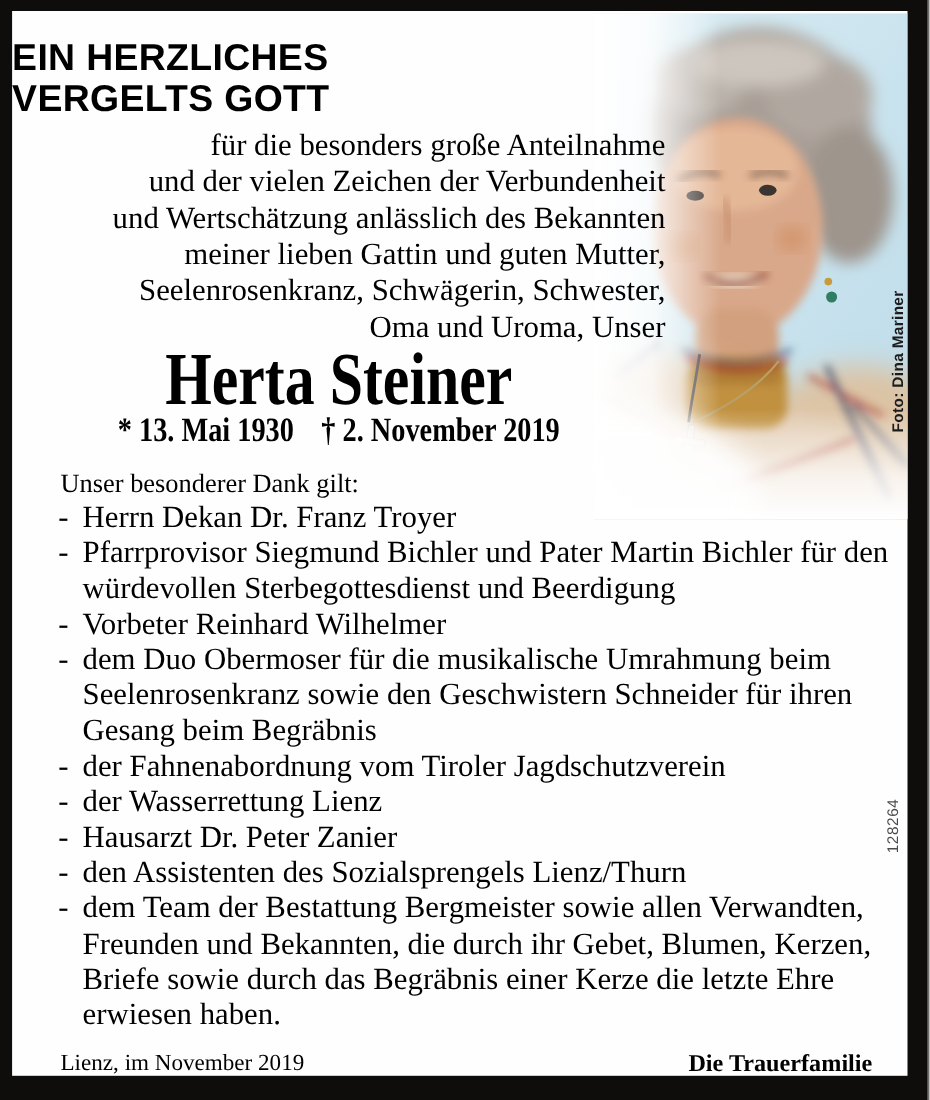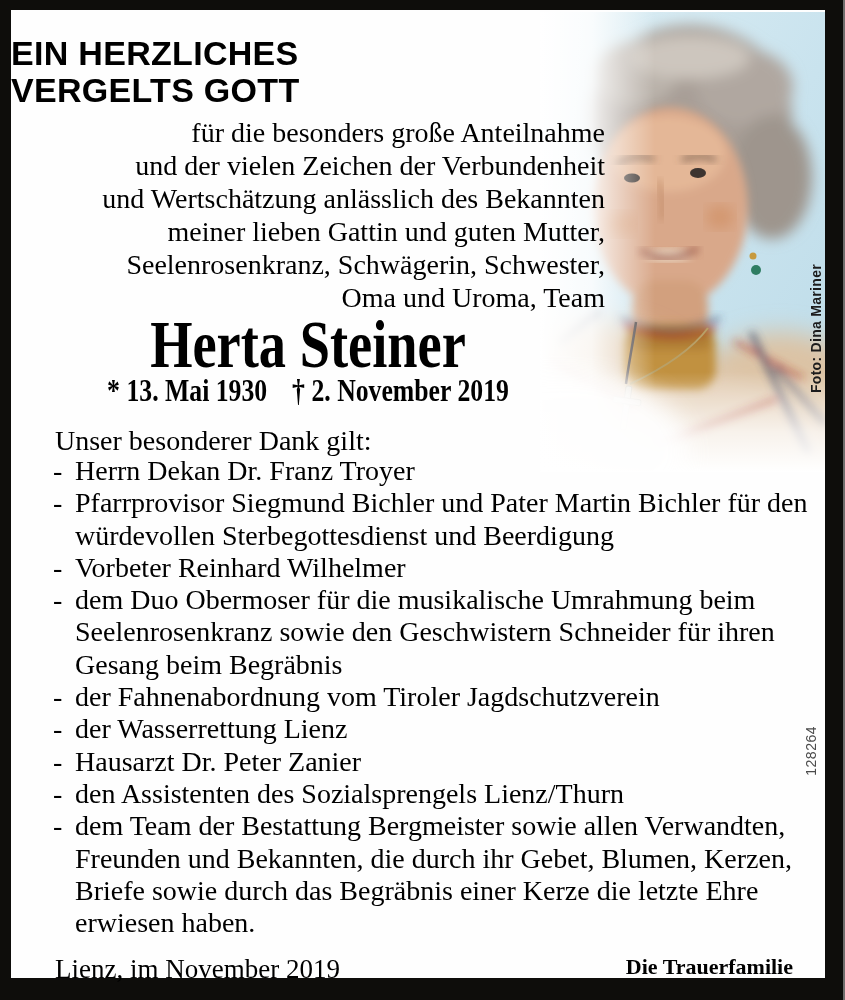--- a/index.html
+++ b/index.html
@@ -43,28 +43,28 @@
     position:absolute; top:300px; left:0; width:594px; z-index:1;
     text-align:center; font-weight:bold; font-size:68px; line-height:68px;
     white-space:nowrap; transform:scaleX(.8); transform-origin:50% 50%;
   }
   .dates {
     position:absolute; top:365px; left:0; width:594px; z-index:1;
     text-align:center; font-weight:bold; font-size:31px; line-height:31px;
     white-space:nowrap; transform:scaleX(.83); transform-origin:50% 50%;
   }
   .dates .birth { margin-right:30px; }
-  .thanks-title { position:absolute; top:414px; left:44px; font-size:28px; line-height:33px; z-index:1; }
+  .thanks-title { position:absolute; top:414px; left:44px; font-size:24px; line-height:33px; z-index:1; }
   .thanks {
     position:absolute; top:445px; left:41px; width:765px; z-index:1;
     font-size:28px; line-height:32.3px; list-style:none;
   }
   .thanks li { position:relative; padding-left:23px; }
   .thanks .bullet { position:absolute; left:1px; top:0; }
-  .footer-left  { position:absolute; left:44px;  top:944px; font-size:27px; z-index:1; }
+  .footer-left  { position:absolute; left:44px;  top:944px; font-size:21px; z-index:1; }
   .footer-right { position:absolute; right:32px; top:944px; font-size:22px; font-weight:bold; z-index:1; }
 </style>
 </head>
 <body>
 
 <div class="canvas">
   <div class="page">
 
     <div class="photo">
       <svg viewBox="0 0 285 460" preserveAspectRatio="none" aria-hidden="true">
@@ -167,21 +167,21 @@
       <div>EIN HERZLICHES</div>
       <div>VERGELTS GOTT</div>
     </div>
 
     <div class="intro">
       <div>für die besonders große Anteilnahme</div>
       <div>und der vielen Zeichen der Verbundenheit</div>
       <div>und Wertschätzung anlässlich des Bekannten</div>
       <div>meiner lieben Gattin und guten Mutter,</div>
       <div>Seelenrosenkranz, Schwägerin, Schwester,</div>
-      <div>Oma und Uroma, Team</div>
+      <div>Oma und Uroma, Unser</div>
     </div>
 
     <div class="name">Herta Steiner</div>
     <div class="dates">
       <span class="birth">* 13. Mai 1930</span><span class="death">† 2. November 2019</span>
     </div>
 
     <div class="thanks-title">Unser besonderer Dank gilt:</div>
     <ul class="thanks">
       <li><span class="bullet">-</span><span>Herrn Dekan Dr. Franz Troyer</span></li>

